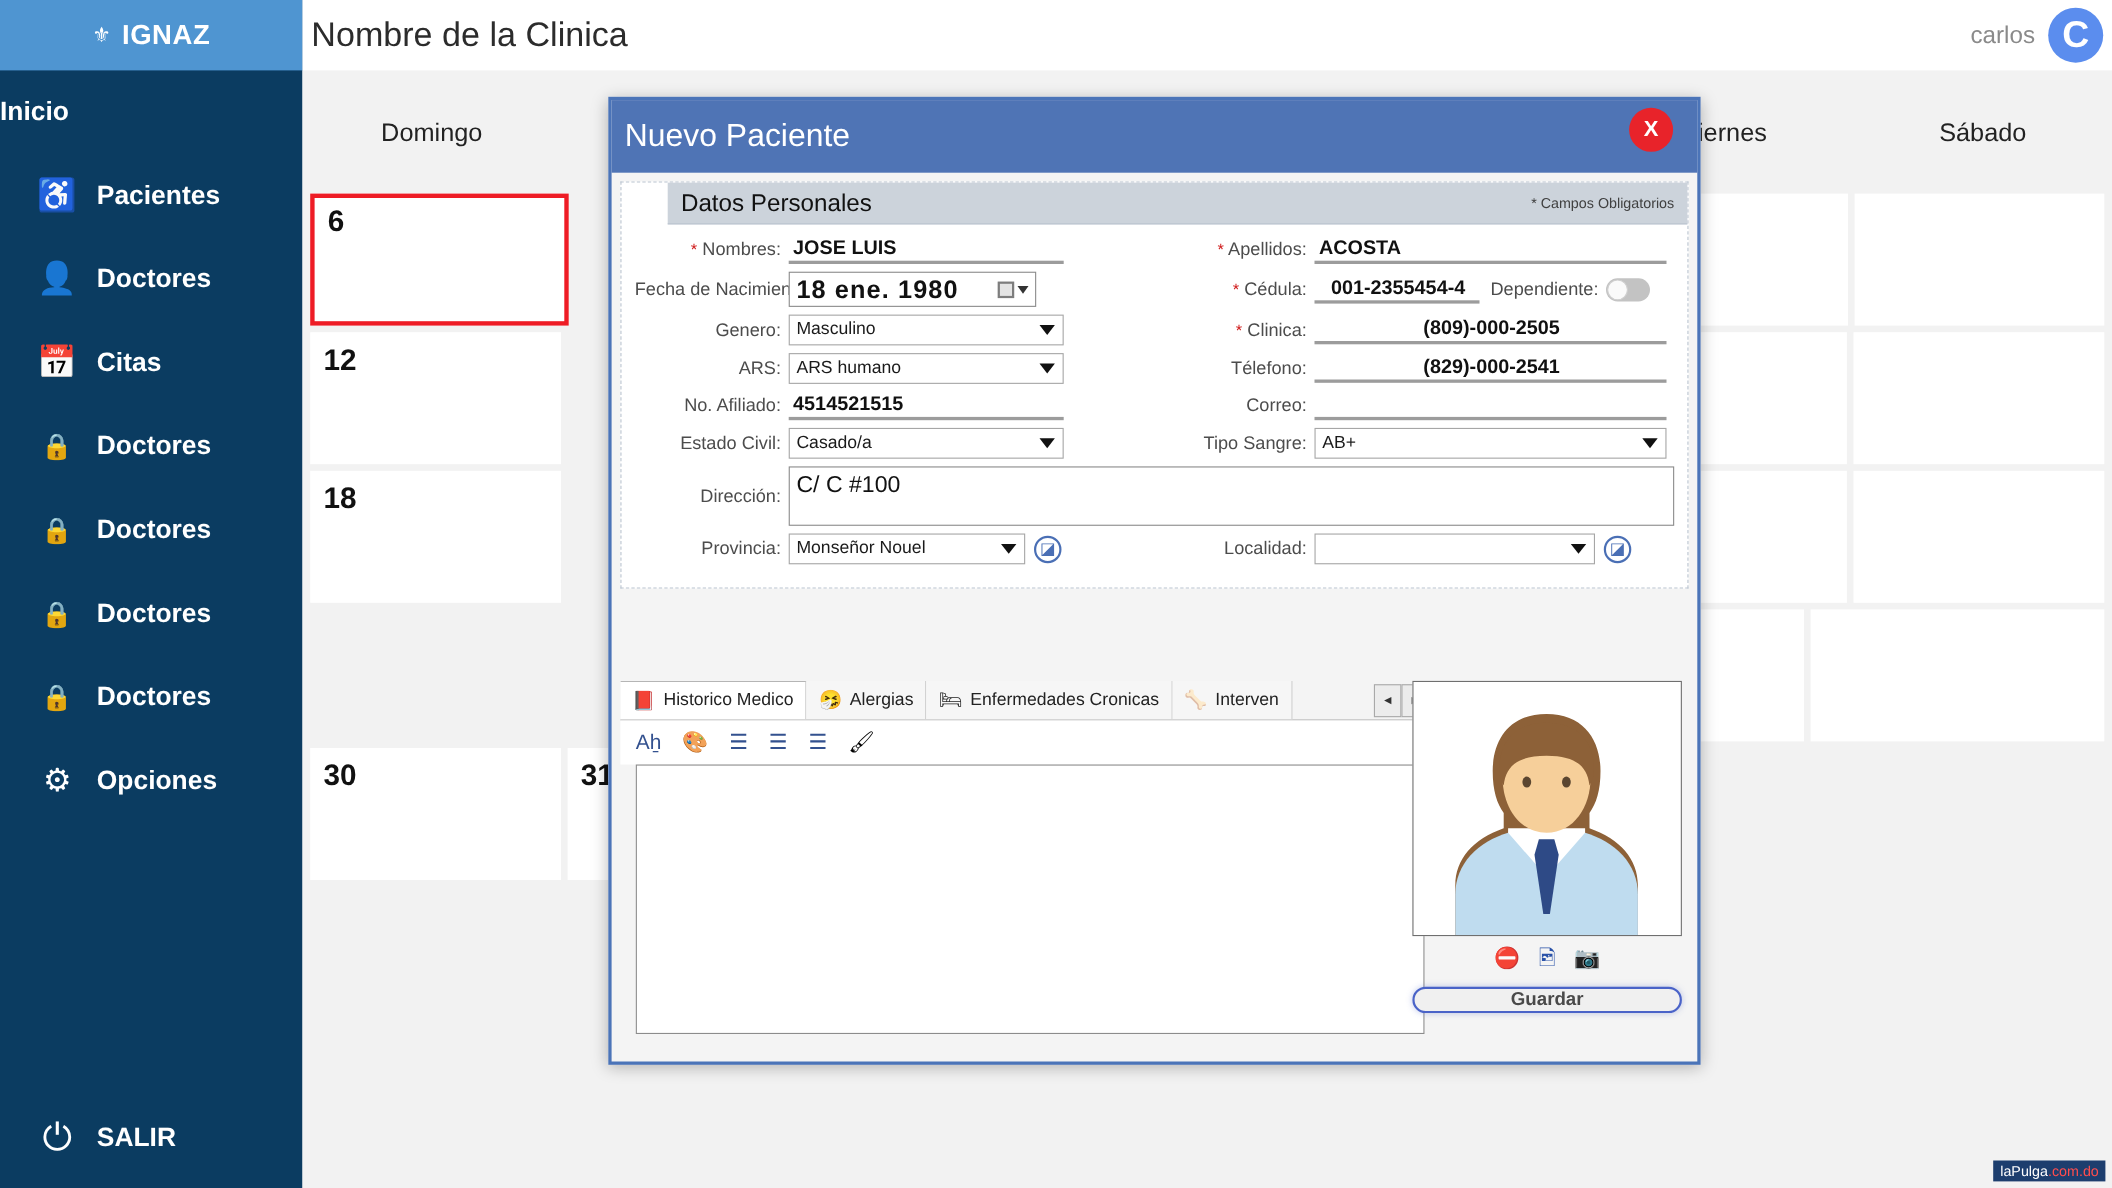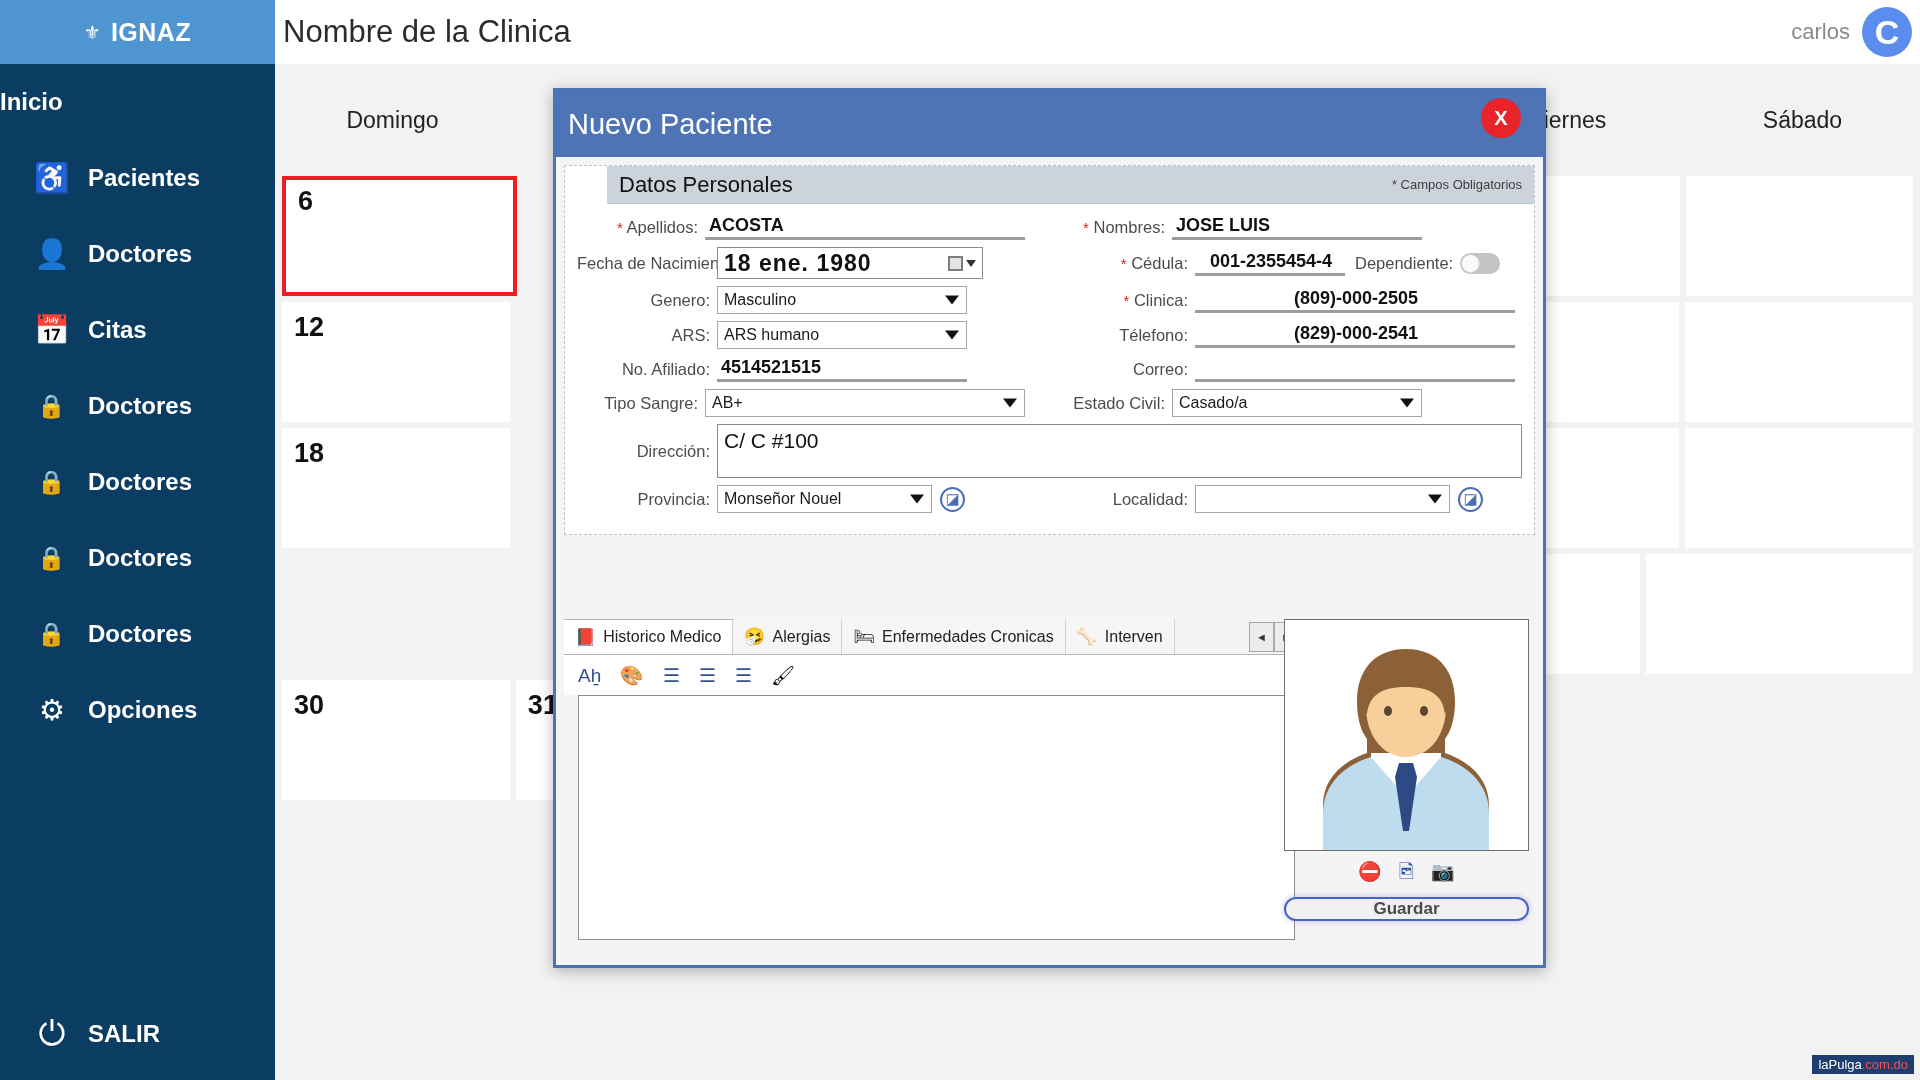--- a/index.html
+++ b/index.html
@@ -425,34 +425,34 @@
 
     <div id="datos-group">
       <div id="group-header">
         <span class="gtitle">Datos Personales</span>
         <span class="required-note">* Campos Obligatorios</span>
       </div>
 
       <div id="form-grid">
 
         <div class="frow">
+          <div class="fcol left">
+            <span class="flabel" style="width:140px;"><span class="star">*</span> <span>Nombres:</span></span>
+            <input class="uline" style="width: 250px;" value="JOSE LUIS">
+          </div>
           <div class="fcol right">
             <span class="flabel" style="width:128px;"><span class="star">*</span> <span>Apellidos:</span></span>
             <input class="uline" style="width: 320px;" value="ACOSTA">
           </div>
-          <div class="fcol left">
-            <span class="flabel" style="width:140px;"><span class="star">*</span> <span>Nombres:</span></span>
-            <input class="uline" style="width: 250px;" value="JOSE LUIS">
-          </div>
         </div>
 
         <div class="frow">
           <div class="fcol left">
             <span class="flabel" style="width:140px;">Fecha de Nacimiento:</span>
-            <div class="datebox" style="width:266px;">
+            <div class="datebox" style="width:225px;">
               <span class="dval">18  ene. 1980</span>
               <span class="dicons">
                 <span class="cal-glyph"></span>
                 <span class="mini-caret"></span>
               </span>
             </div>
           </div>
           <div class="fcol right">
             <span class="flabel" style="width:128px;"><span class="star">*</span> <span>Cédula:</span></span>
             <input class="uline center" style="width: 150px;" value="001-2355454-4">
@@ -496,31 +496,31 @@
             <span class="flabel" style="width:140px;">No. Afiliado:</span>
             <input class="uline" style="width: 250px;" value="4514521515">
           </div>
           <div class="fcol right">
             <span class="flabel" style="width:128px;">Correo:</span>
             <input class="uline" style="width: 320px;" value="">
           </div>
         </div>
 
         <div class="frow">
+          <div class="fcol left">
+            <span class="flabel" style="width:140px;">Estado Civil:</span>
+            <div class="combo" style="width:250px;">
+              <span>Casado/a</span>
+              <span class="caret"></span>
+            </div>
+          </div>
           <div class="fcol right">
             <span class="flabel" style="width:128px;">Tipo Sangre:</span>
             <div class="combo" style="width:320px;">
               <span>AB+</span>
-              <span class="caret"></span>
-            </div>
-          </div>
-          <div class="fcol left">
-            <span class="flabel" style="width:140px;">Estado Civil:</span>
-            <div class="combo" style="width:250px;">
-              <span>Casado/a</span>
               <span class="caret"></span>
             </div>
           </div>
         </div>
 
         <div class="frow">
           <span class="flabel" style="width:140px;">Dirección:</span>
           <div id="direccion-box" style="flex:1;">C/ C #100</div>
         </div>
 

